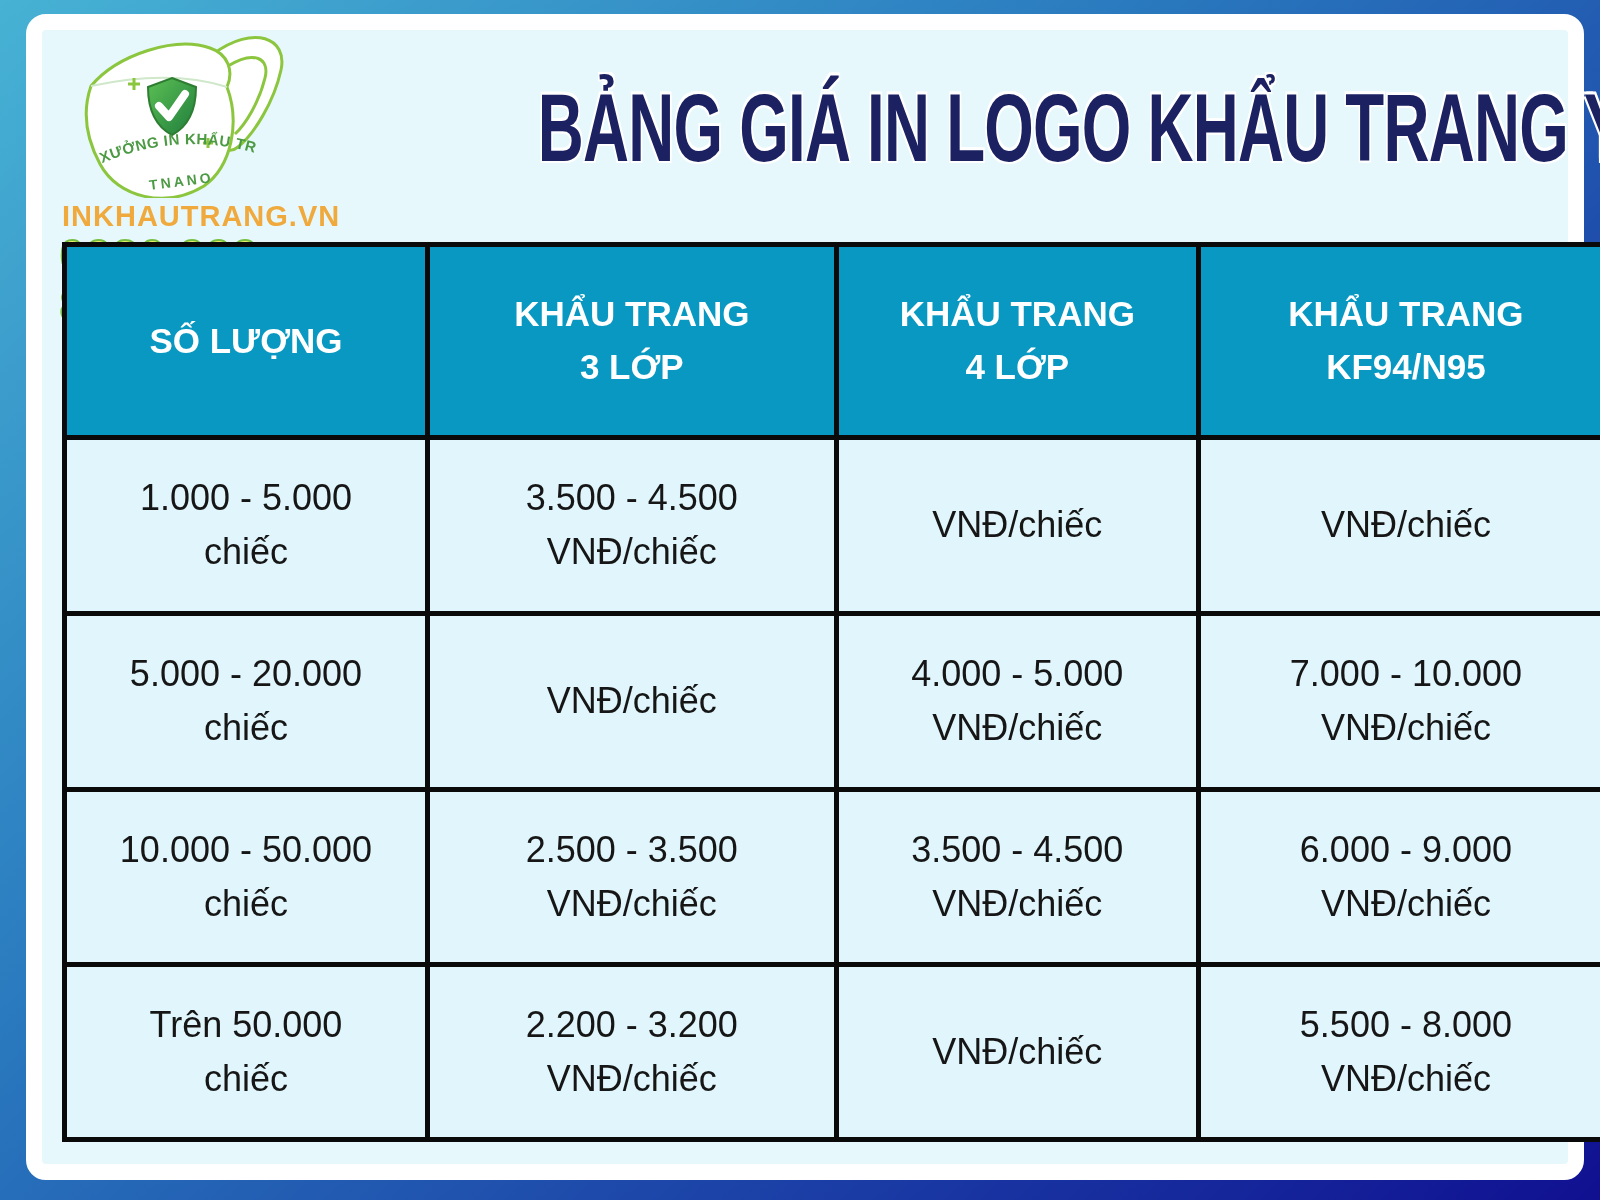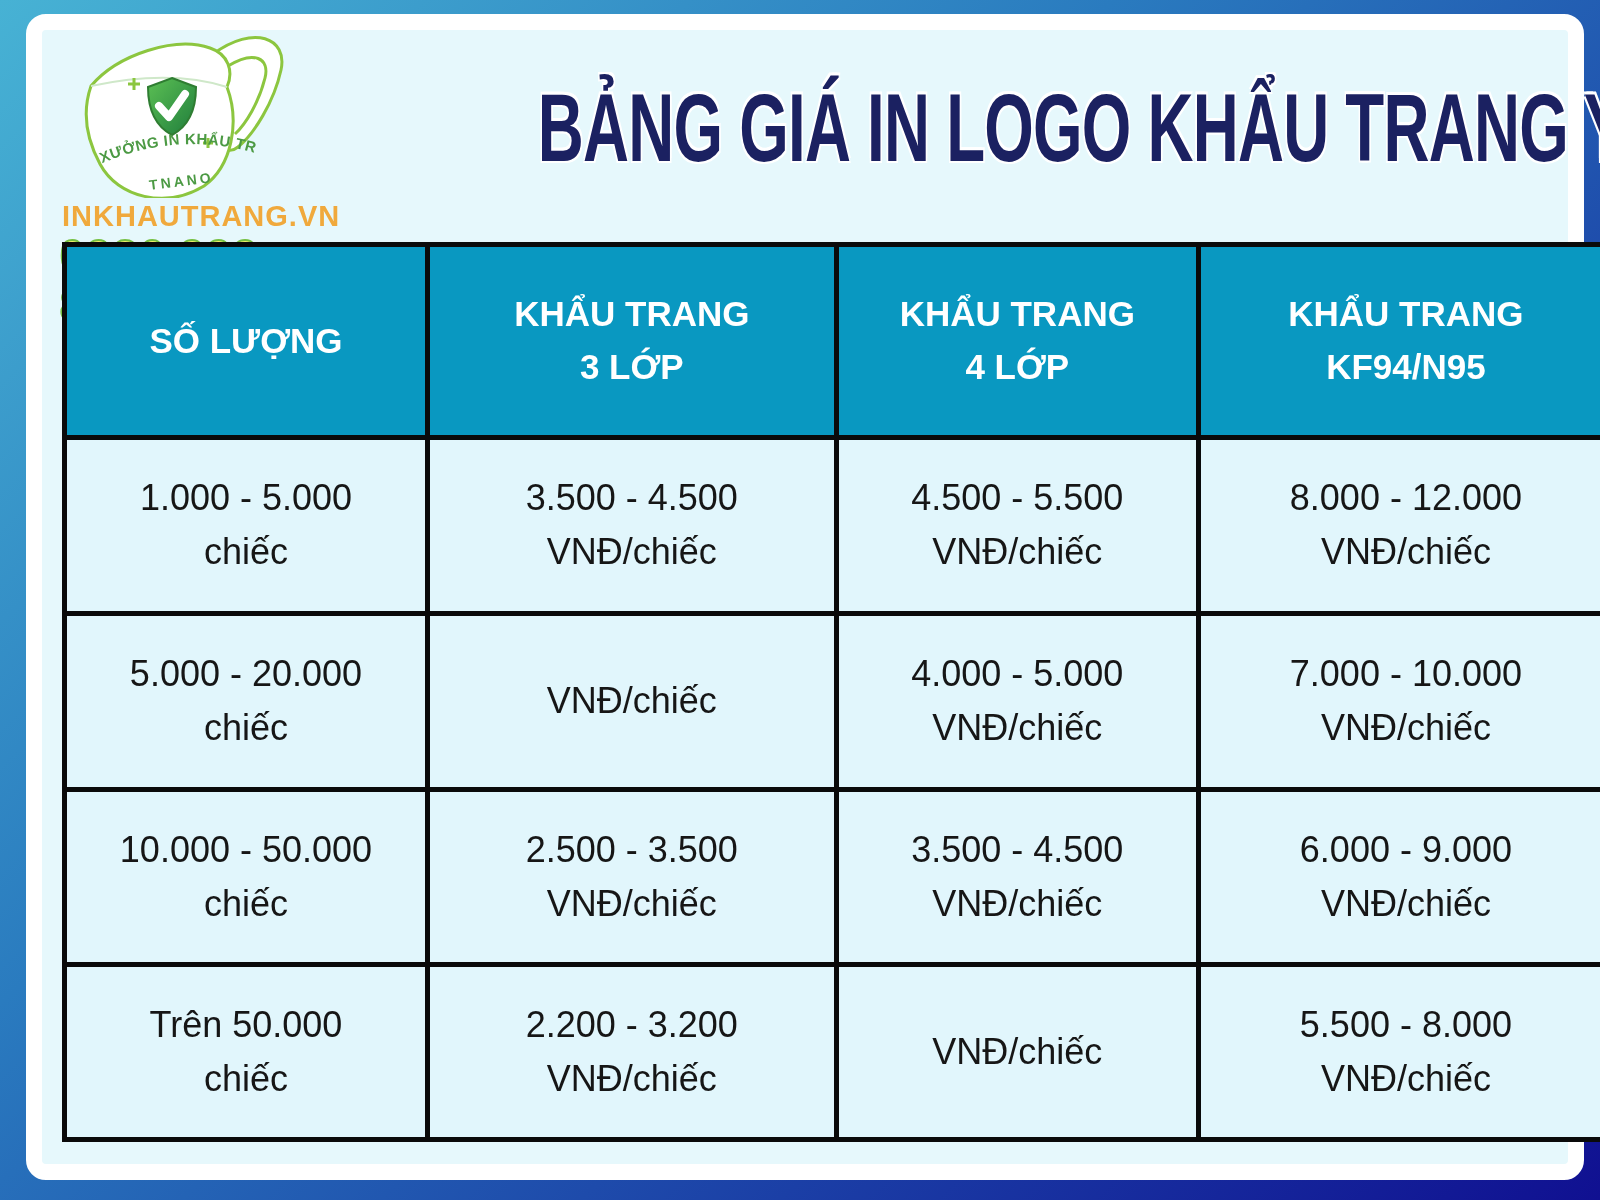--- a/index.html
+++ b/index.html
@@ -150,25 +150,23 @@
 
   <div class="cell body first-col">
     <span>1.000 - 5.000</span>
     <span>chiếc</span>
   </div>
   <div class="cell body">
     <span>3.500 - 4.500</span>
     <span>VNĐ/chiếc</span>
   </div>
   <div class="cell body">
-    <span>4.500 - 5.500</span>
-    <span>VNĐ/chiếc</span>
-  </div>
-  <div class="cell body">
-    <span>8.000 - 12.000</span>
+    <span>VNĐ/chiếc</span>
+  </div>
+  <div class="cell body">
     <span>VNĐ/chiếc</span>
   </div>
 
   <div class="cell body first-col">
     <span>5.000 - 20.000</span>
     <span>chiếc</span>
   </div>
   <div class="cell body">
     <span>VNĐ/chiếc</span>
   </div>

